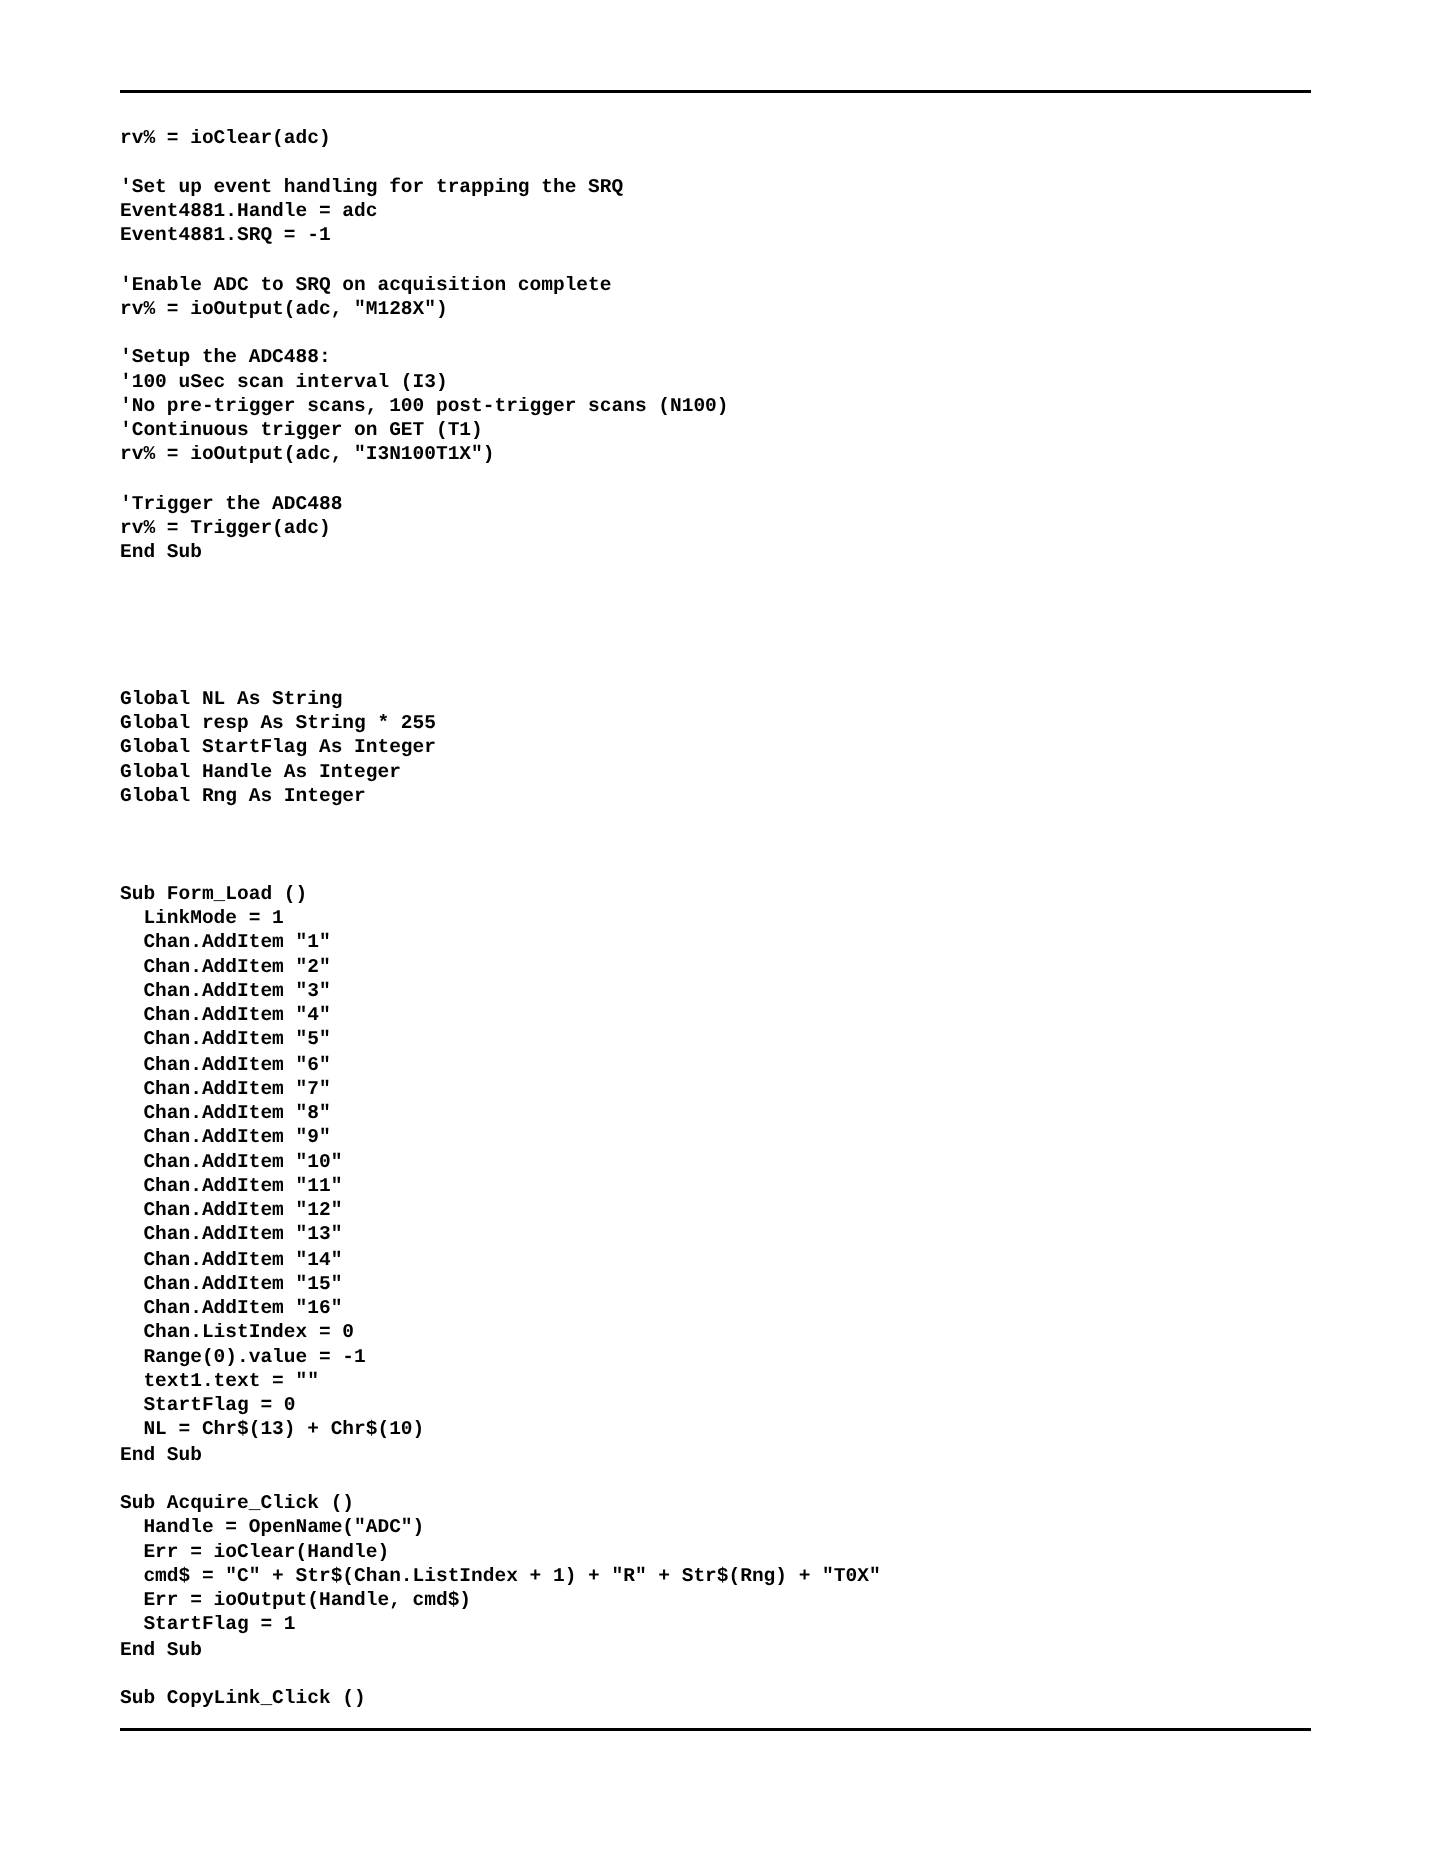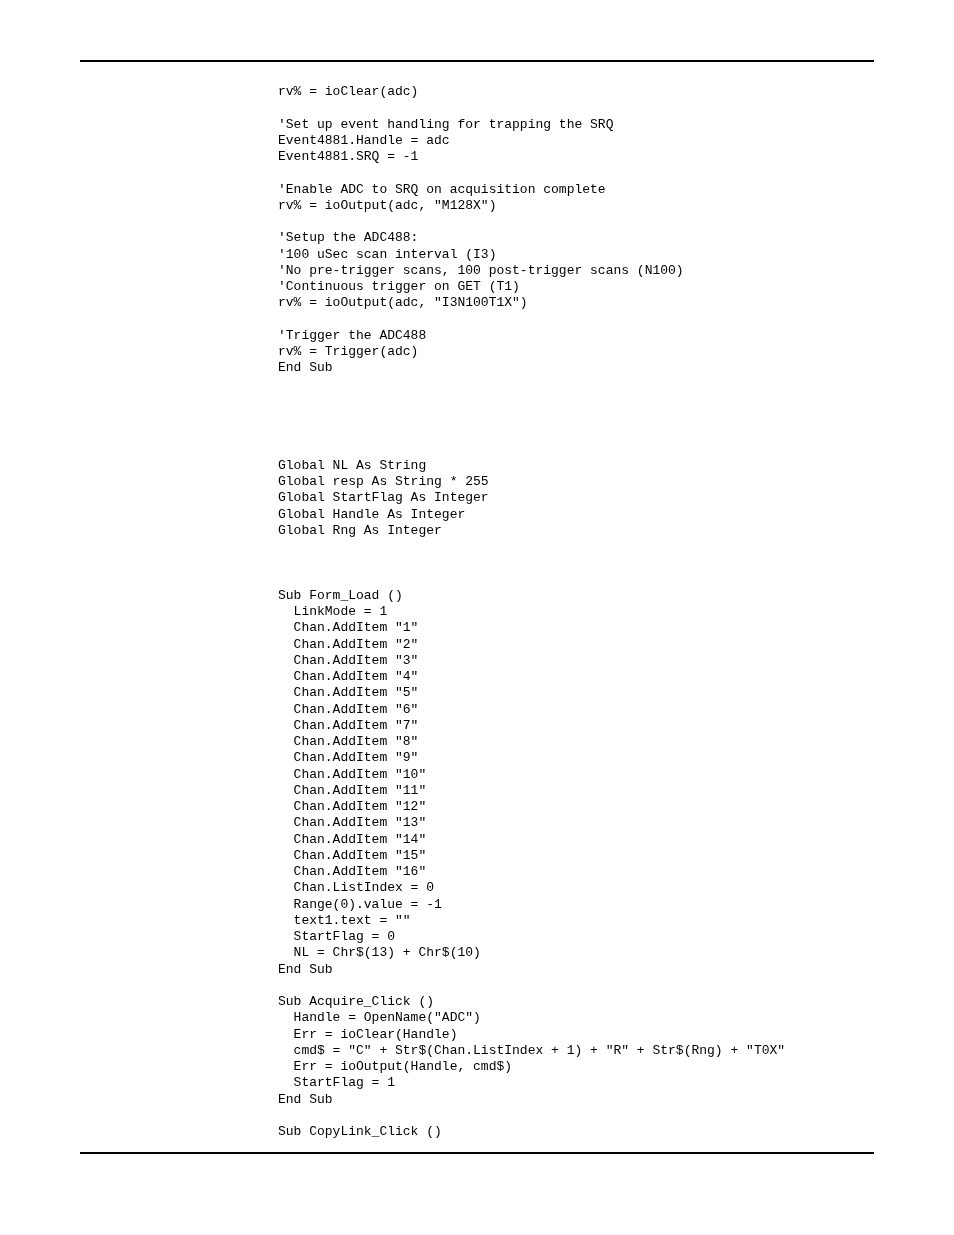--- a/index.html
+++ b/index.html
@@ -20,22 +20,21 @@
   }
   .top-rule {
     border-top: 2px solid #000;
     margin-bottom: 22px;
   }
   .bottom-rule {
     border-top: 2px solid #000;
     margin-top: 12px;
   }
   .code-block {
-    margin-left: 198px;
-    font-weight: normal;
+    font-weight: bold;
     white-space: pre;
   }
   .code-line {
     min-height: 1em;
   }
 </style>
 </head>
 <body>
 
 <div class="page">

